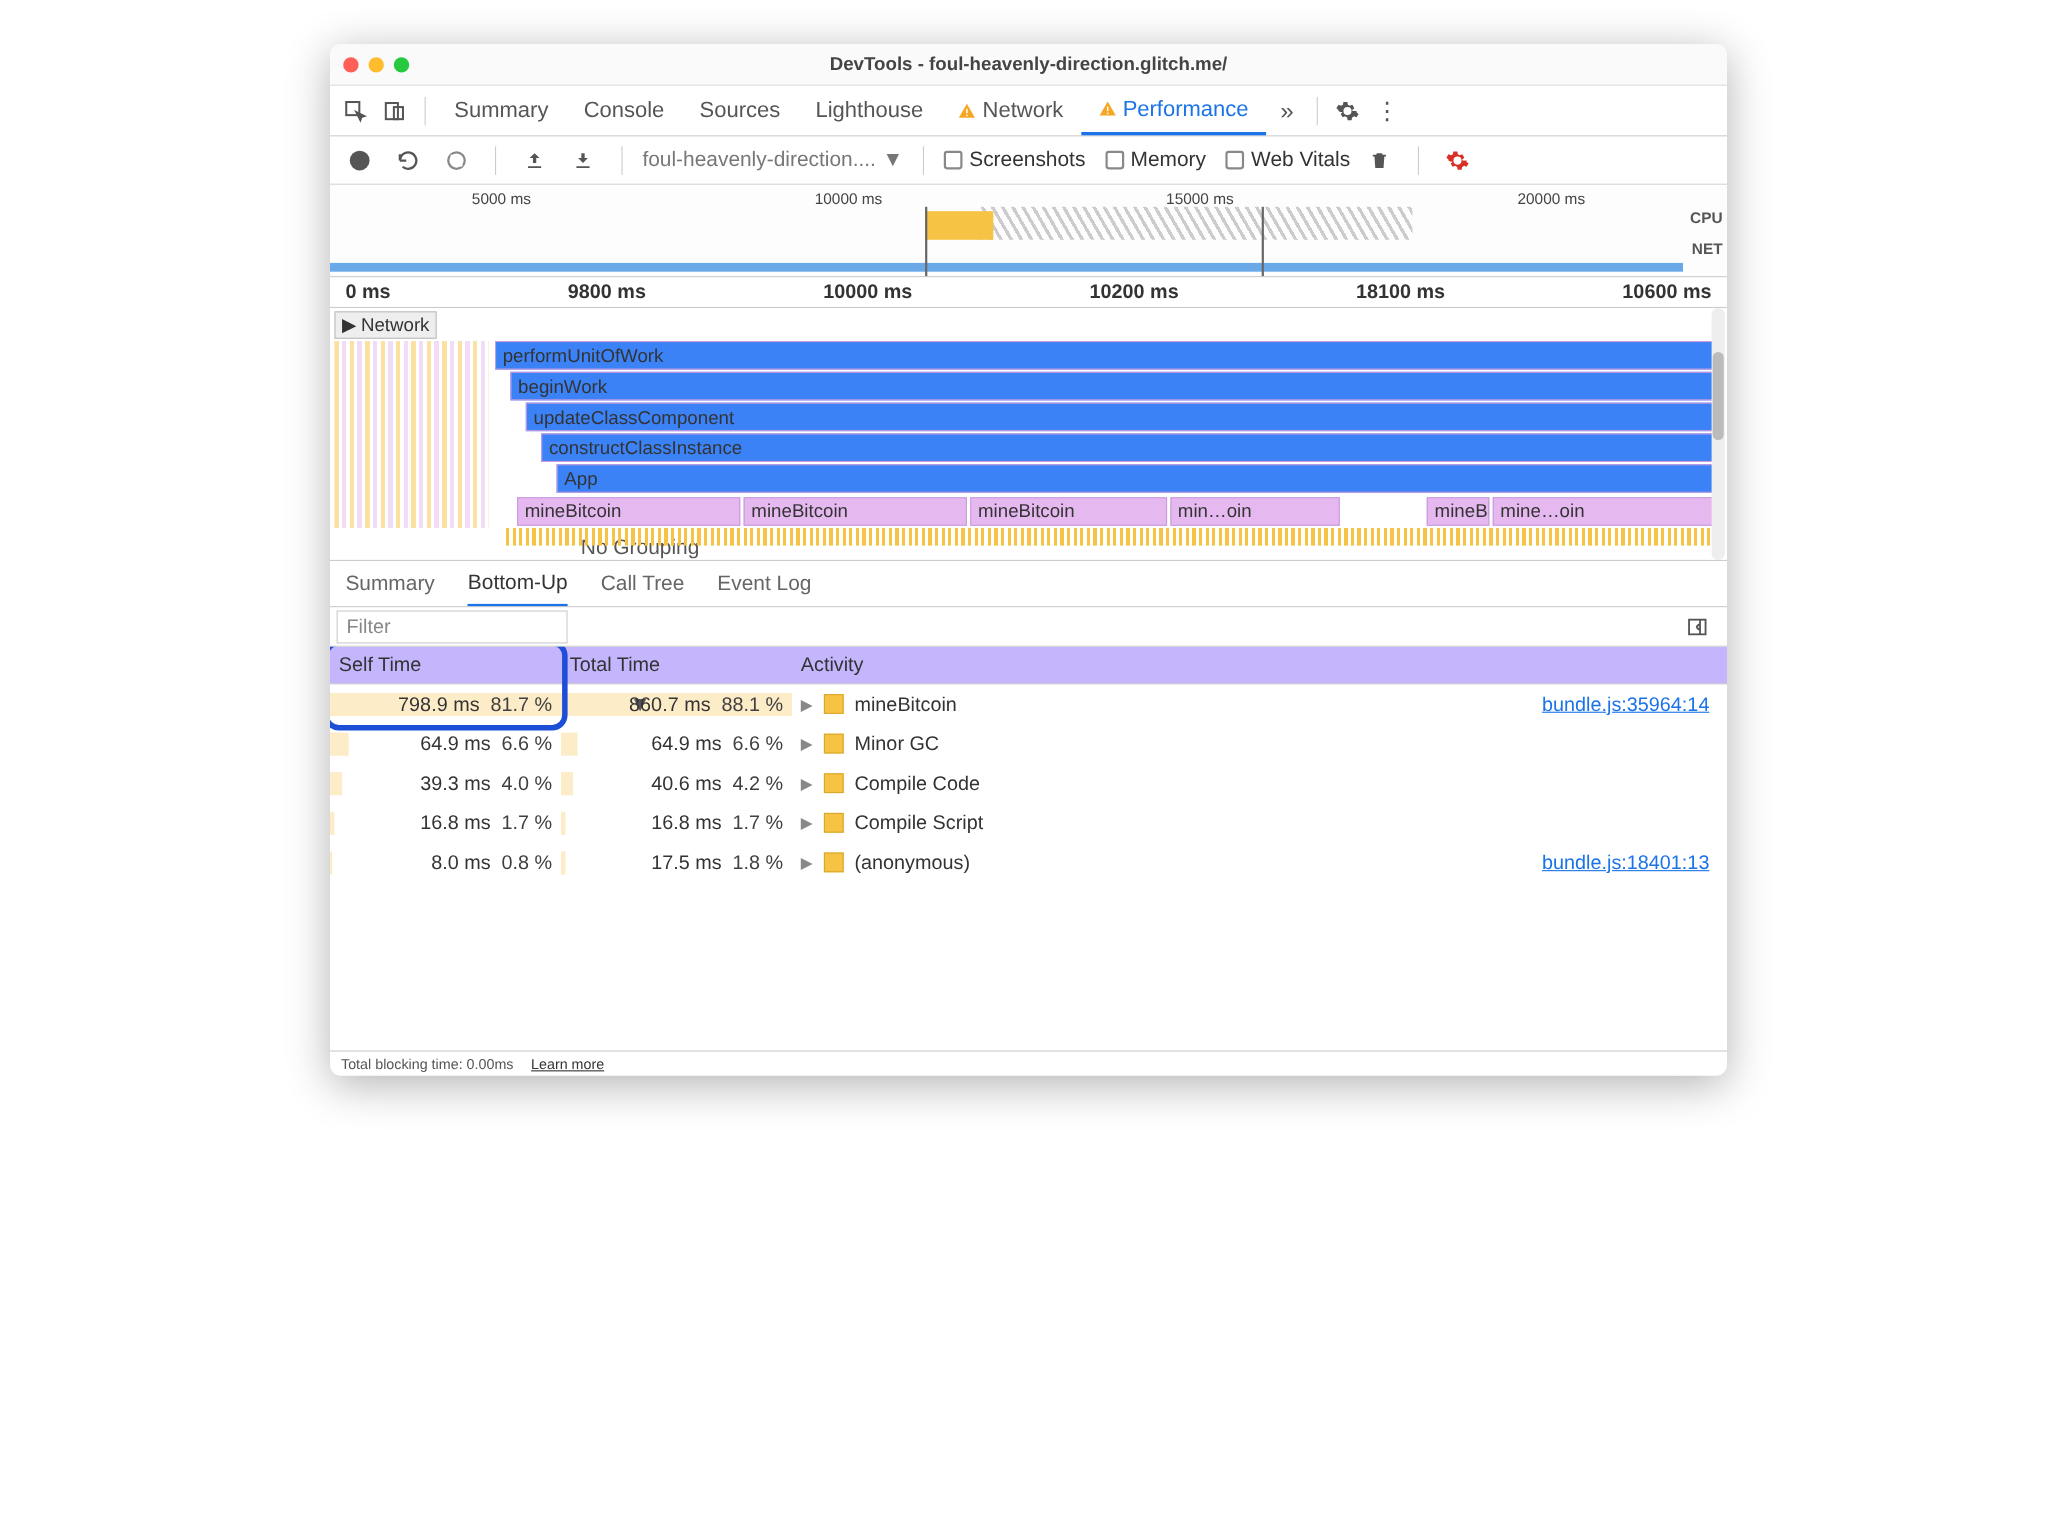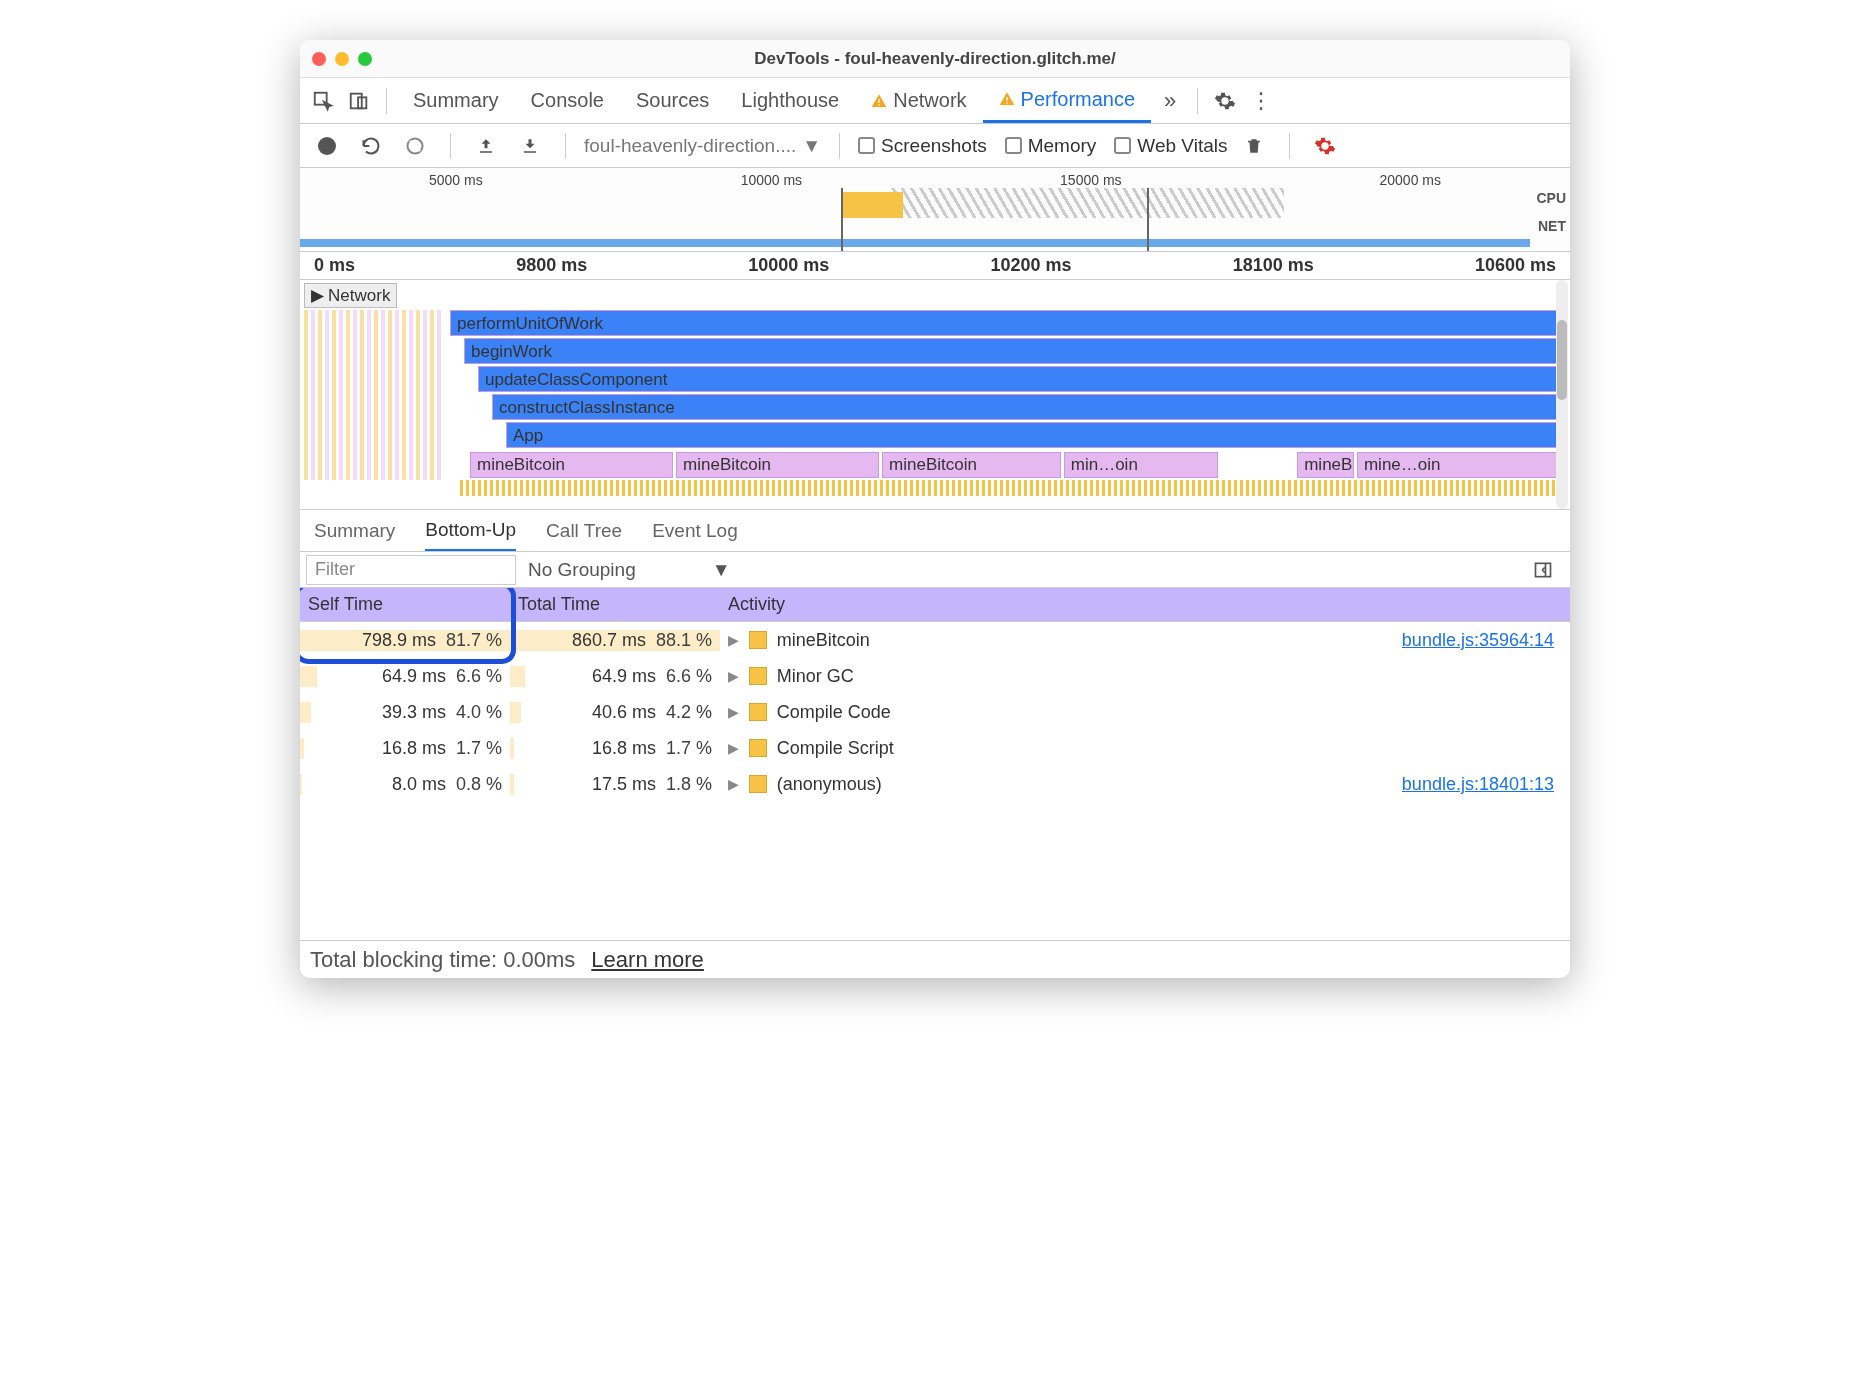--- a/index.html
+++ b/index.html
@@ -87,39 +87,39 @@
   .leftstripes{position:absolute;left:4px;top:30px;width:140px;height:170px;background:repeating-linear-gradient(90deg,#f6c344 0 4px,#fff 4px 7px,#e6b8f0 7px 11px,#fff 11px 14px);opacity:0.5;}
   .scrollbar{position:absolute;right:2px;top:0;bottom:0;width:12px;background:#eee;border-radius:6px;}
   .scrollthumb{position:absolute;top:40px;height:80px;left:1px;right:1px;background:#bbb;border-radius:6px;}
   
   .subtabs{height:42px;display:flex;align-items:center;gap:30px;padding:0 14px;border-bottom:1px solid #ccc;font-size:19px;color:#666;}
   .subtab{cursor:pointer;height:100%;display:flex;align-items:center;}
   .subtab.active{color:#333;font-weight:500;border-bottom:2px solid #1a73e8;}
   
   .filterrow{height:36px;display:flex;align-items:center;border-bottom:1px solid #ccc;}
   .filterbox{width:210px;height:30px;border:1px solid #ccc;margin-left:6px;padding:0 8px;display:flex;align-items:center;color:#888;font-size:18px;}
-  .grouping{margin-left:12px;color:#555;font-size:19px;display:flex;align-items:center;gap:76px;}
+  .grouping{margin-left:12px;color:#555;font-size:19px;display:flex;align-items:center;gap:120px;flex-direction:column;}
   
   .tbl{flex:1;overflow:hidden;position:relative;}
   .thead{display:flex;height:34px;align-items:center;border-bottom:1px solid #ccc;font-size:18px;color:#333;background:#c4b5fd;}
   .col-self{width:210px;padding-left:8px;}
   .col-total{width:210px;padding-left:8px;}
   .col-act{flex:1;padding-left:8px;}
   .trow{display:flex;height:36px;align-items:center;font-size:18px;}
   .cell-self,.cell-total{width:210px;display:flex;justify-content:flex-end;gap:10px;padding-right:8px;position:relative;}
   .cell-self .ms,.cell-total .ms{color:#333;}
   .cell-self .pct,.cell-total .pct{color:#404040;}
   .cell-act{flex:1;display:flex;align-items:center;gap:10px;padding-left:8px;}
   .expander{color:#888;font-size:14px;}
   .swatch{width:18px;height:18px;background:#f6c344;border:1px solid #d9a72b;}
   .srclink{margin-left:auto;margin-right:16px;color:#1a73e8;text-decoration:underline;}
   .barbg{position:absolute;left:0;top:0;bottom:0;background:#fdecc8;z-index:-1;}
   .highlight{position:absolute;border:5px solid #1d4ed8;border-radius:14px;pointer-events:none;}
   
-  .status{height:38px;border-top:1px solid #ccc;display:flex;align-items:center;padding:0 10px;font-size:22px;color:#555;gap:16px;}
+  .status{height:23px;border-top:1px solid #ccc;display:flex;align-items:center;padding:0 10px;font-size:13px;color:#555;gap:16px;}
   .status a{color:#333;text-decoration:underline;}
   svg{display:block;}
 </style>
 </head>
 <body>
 
 <div class="titlebar">
   <div class="traffic">
     <div class="dot red"></div>
     <div class="dot yellow"></div>

